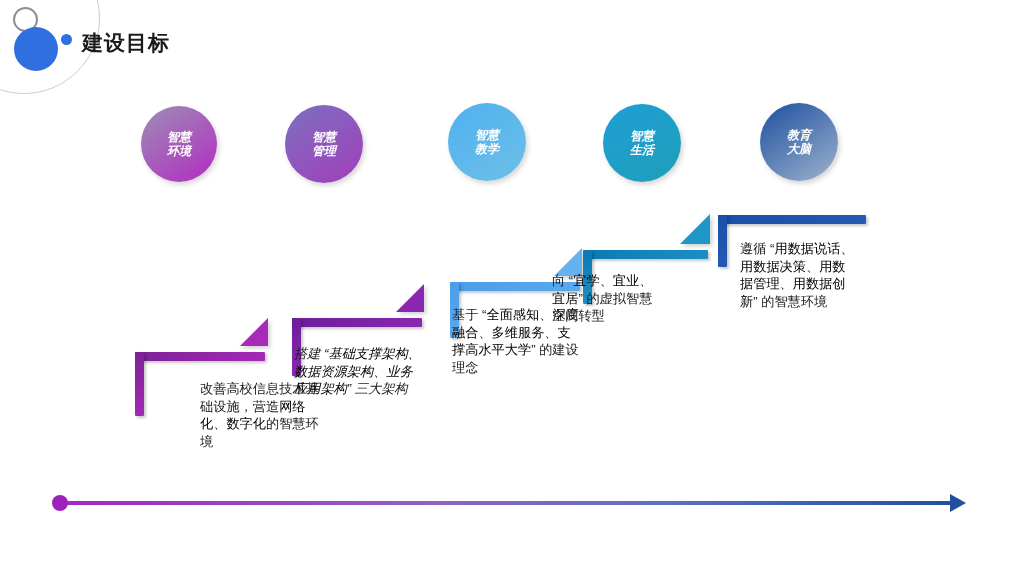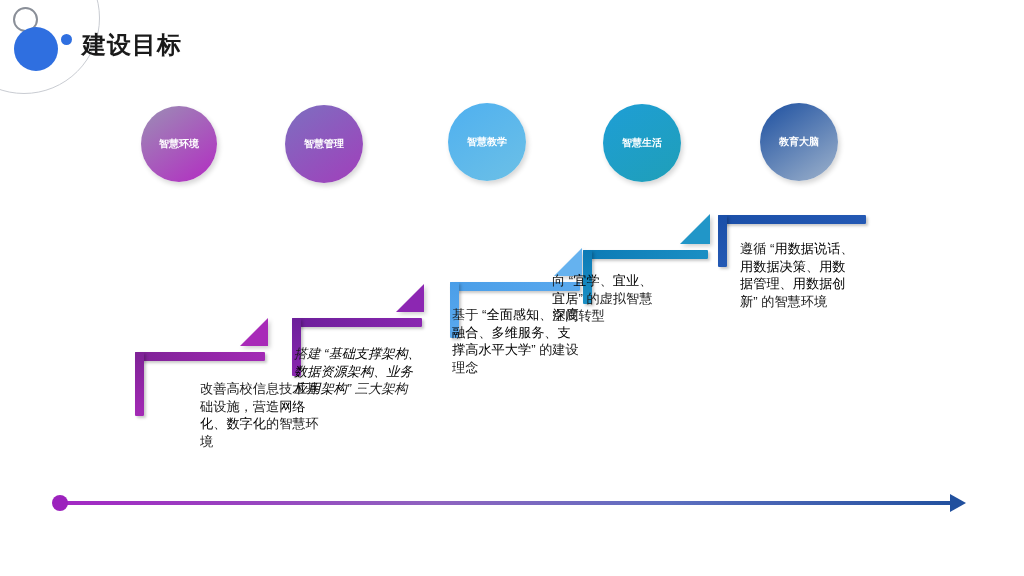--- a/index.html
+++ b/index.html
@@ -41,41 +41,42 @@
   .deco-smalldot {
     position: absolute;
     left: 61px; top: 34px;
     width: 11px; height: 11px;
     border-radius: 50%;
     background: #2f6fe0;
   }
   .title {
     position: absolute;
     left: 82px; top: 29px;
-    font-size: 24px;
+    font-size: 21px;
     font-weight: bold;
     color: #1a1a1a;
     letter-spacing: 1px;
     white-space: nowrap;
   }
 
   
   .bubble {
     position: absolute;
     border-radius: 50%;
     display: flex;
-    flex-direction: row;
+    flex-direction: column;
     align-items: center;
     justify-content: center;
     color: #ffffff;
-    font-size: 10px;
+    font-size: 12px;
     font-weight: bold;
     line-height: 1.18;
     text-align: center;
     box-shadow: 2px 3px 5px rgba(0,0,0,0.16);
+    font-style: italic;
   }
   .bubble span { display: block; white-space: nowrap; }
 
   
   .step { position: absolute; }
   .step .hbar {
     position: absolute;
     left: 0; top: 0;
     height: 9px;
     border-radius: 1px;

